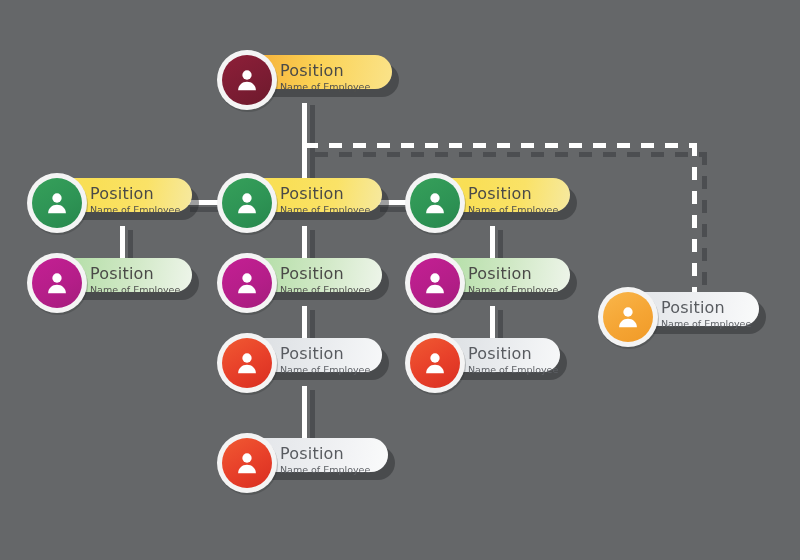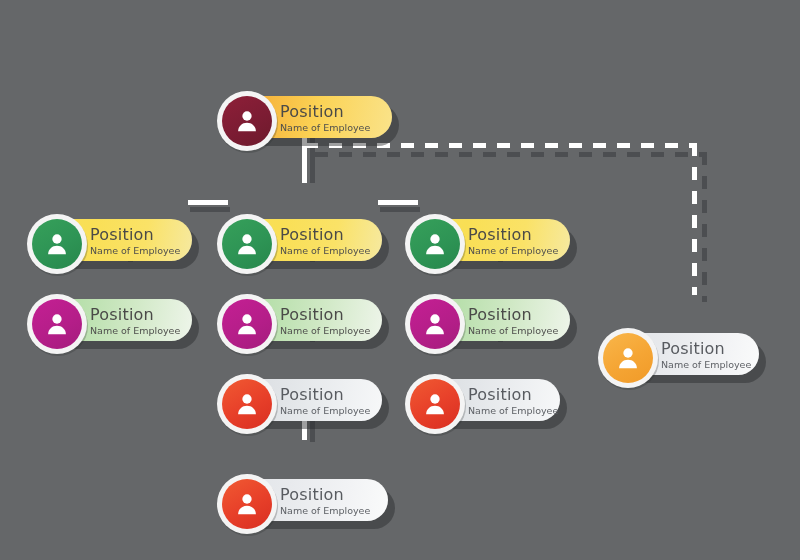--- a/index.html
+++ b/index.html
@@ -67,27 +67,26 @@
     background-image: repeating-linear-gradient(
       to bottom,
       #4c4e51 0px, #4c4e51 13px,
       rgba(0,0,0,0) 13px, rgba(0,0,0,0) 24px
     );
   }
 
   
   .node {
     position: absolute;
-    height: 42px;
+    height: 34px;
     border-radius: 25px;
     z-index: 5;
     box-shadow: 7px 8px 0 rgba(40,42,45,0.45);
     display: flex;
     align-items: center;
-    margin-top: 41px;
   }
   .node-text {
     position: absolute;
     left: 58px;
     top: 8px;
     line-height: 1.05;
   }
   .pos-label {
     font-size: 16px;
     color: #4a4a48;

